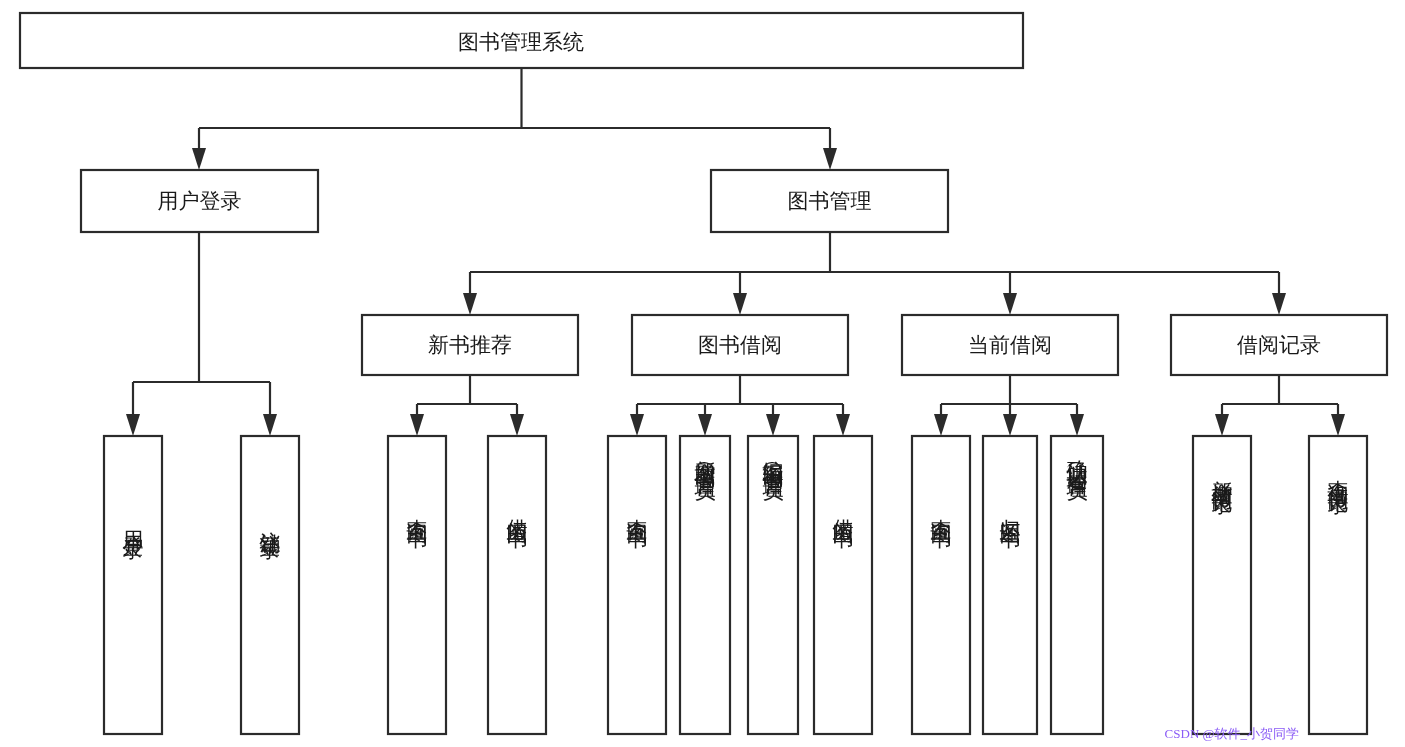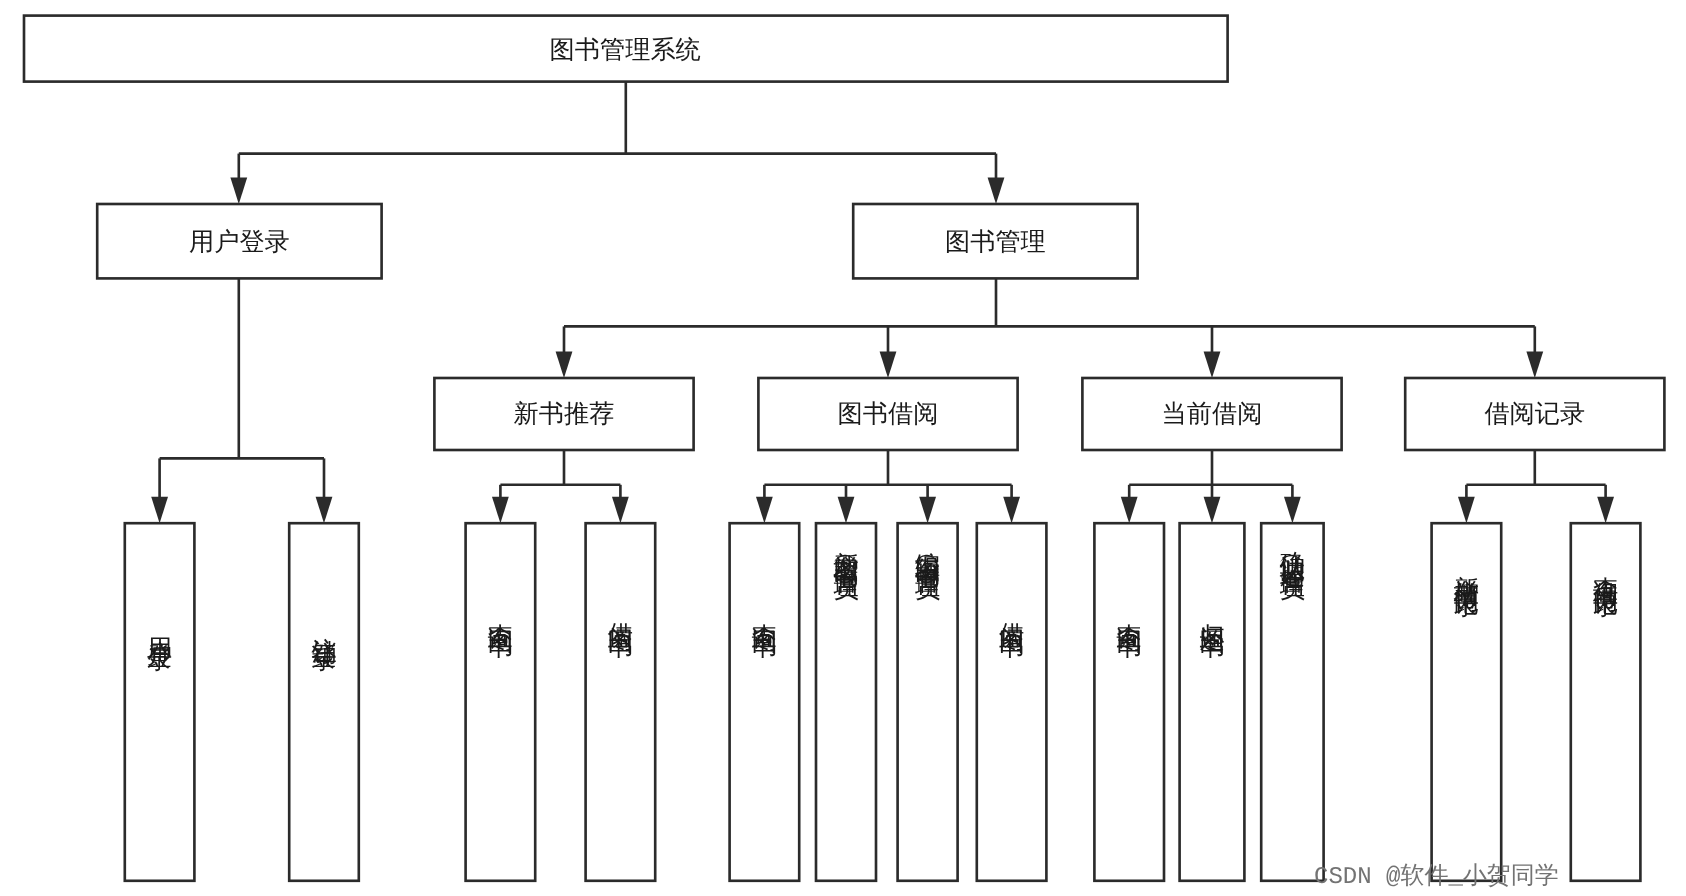--- a/index.html
+++ b/index.html
@@ -55,23 +55,23 @@
     fill: #1a1a1a;
     writing-mode: vertical-rl;
     text-orientation: upright;
     letter-spacing: 3px;
     white-space: pre;
   }
   .watermark-text {
     position: absolute;
     right: 8px;
     bottom: 4px;
-    font-family: Liberation Mono, monospace;
-    font-size: 20px;
-    color: #737373;
+    font-family: Liberation Serif, serif;
+    font-size: 13px;
+    color: #8b5cf6;
     white-space: nowrap;
     user-select: none;
   }
 </style>
 </head>
 <body>
 
 <div id="diagram-root">
 
   <svg class="diagram" viewBox="0 0 1405 747" xmlns="http://www.w3.org/2000/svg">

